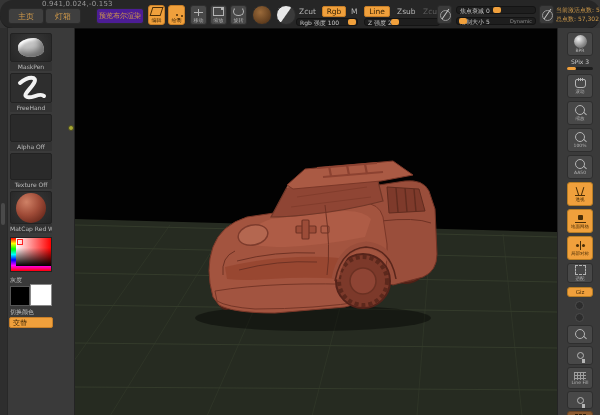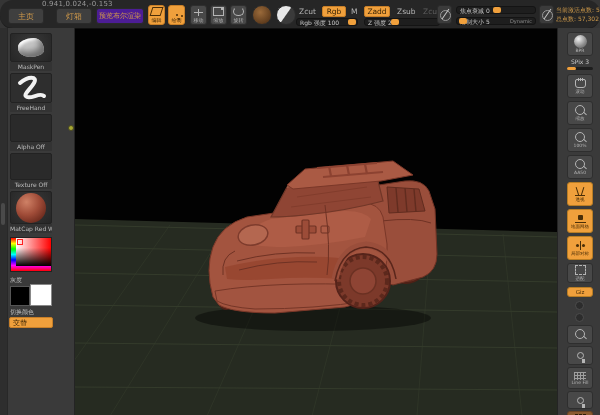--- a/index.html
+++ b/index.html
@@ -101,21 +101,21 @@
 </style>
 </head>
 <body>
 
 <div class="window">
 
   <div class="topbar">
     <div class="coords">0.941,0.024,-0.153</div>
 
     <div class="tb-btn" style="left:8px;width:36px;">主页</div>
-    <div class="tb-btn" style="left:56px;width:36px;">灯箱</div>
+    <div class="tb-btn" style="left:45px;width:36px;">灯箱</div>
     <div class="tb-btn tb-flat" style="left:96px;width:48px;font-size:7px;">预览布尔渲染</div>
 
     <div class="tool-tile active" style="left:148px;">
       <div class="tool-glyph g-edit"></div>
       <span>编辑</span>
     </div>
     <div class="tool-tile active" style="left:168px;">
       <div class="tool-glyph g-draw"></div>
       <span>绘制</span>
     </div>
@@ -131,21 +131,21 @@
       <div class="tool-glyph g-rotate"></div>
       <span>旋转</span>
     </div>
 
     <div class="circle-btn brush-circle" style="left:252px;"></div>
     <div class="circle-btn sphere-circle" style="left:276px;"></div>
 
     <div class="chip" style="left:296px;">Zcut</div>
     <div class="chip active" style="left:322px;width:24px;justify-content:center;">Rgb</div>
     <div class="chip" style="left:348px;">M</div>
-    <div class="chip active" style="left:364px;width:26px;justify-content:center;">Zadd</div>
+    <div class="chip active" style="left:364px;width:26px;justify-content:center;">Line</div>
     <div class="chip" style="left:394px;">Zsub</div>
     <div class="chip disabled" style="left:420px;">Zcut</div>
 
     <div class="slider" style="left:296px;top:18px;width:62px;">
       <span class="s-text"><span>Rgb 强度</span> <span>100</span></span>
       <div class="s-handle" style="right:1px;"></div>
     </div>
     <div class="slider" style="left:364px;top:18px;width:76px;">
       <span class="s-text"><span>Z 强度</span> <span>25</span></span>
       <div class="s-handle" style="left:26px;"></div>

